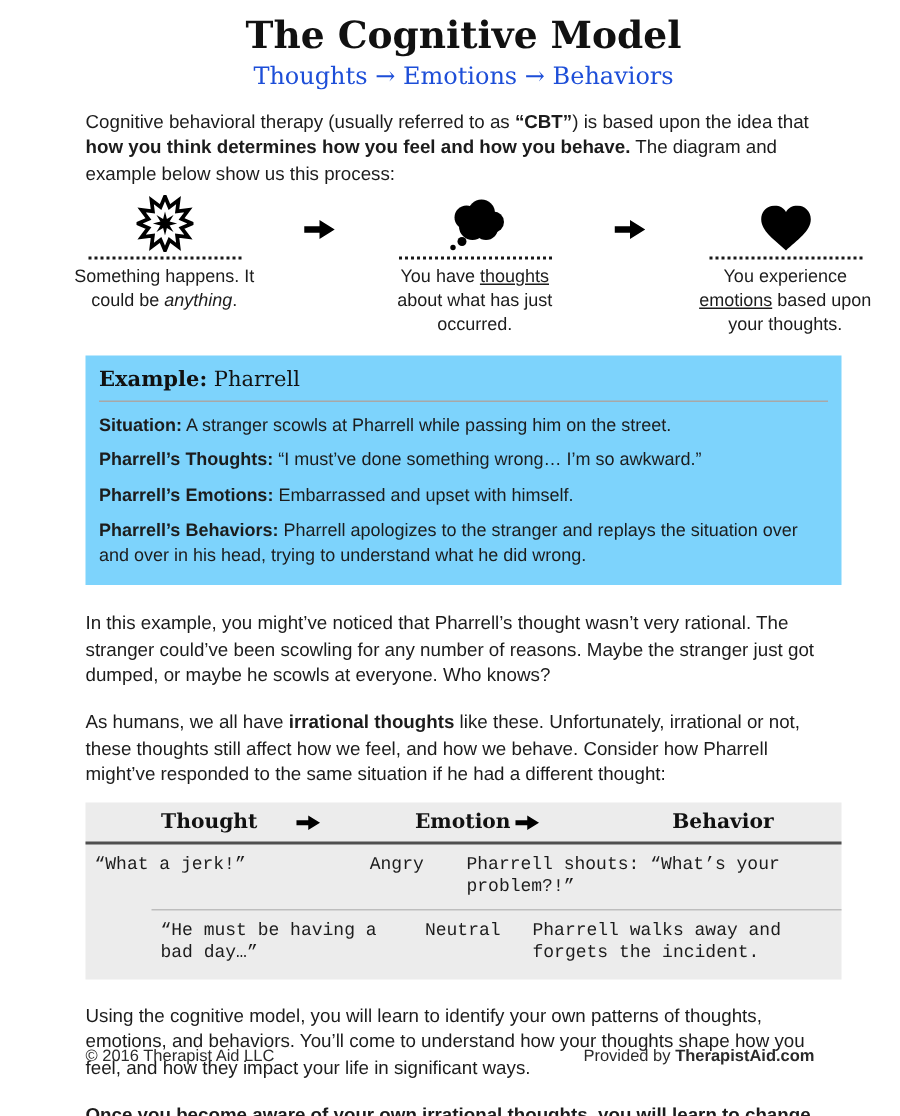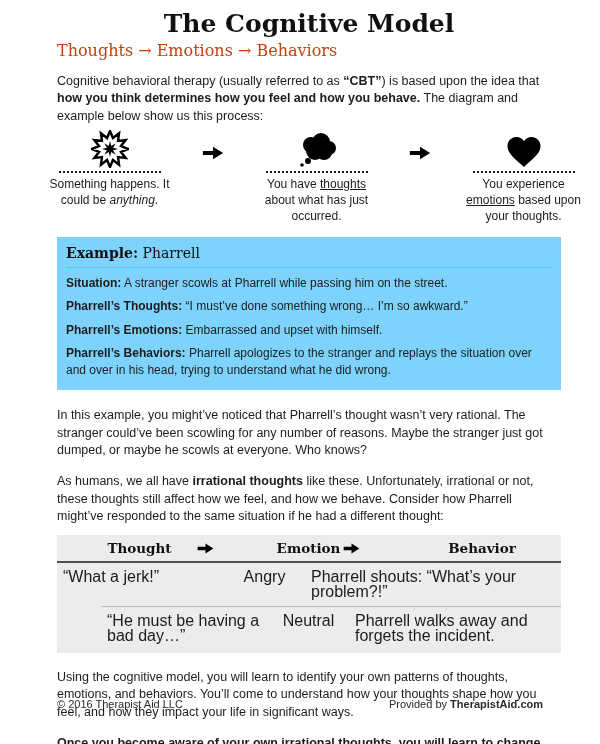--- a/index.html
+++ b/index.html
@@ -19,23 +19,23 @@
   .u{text-decoration:underline;}
 
   
   .title{
     margin:0;text-align:center;
     font-family:"DejaVu Serif",serif;
     font-weight:700;font-size:25px;line-height:1.1;
     color:#111;
   }
   .subtitle{
-    margin-top:3px;text-align:left;
+    margin-top:3px;text-align:center;
     font-family:"DejaVu Serif",serif;
-    font-size:16px;color:#c2410c;
+    font-size:16px;color:#1d4ed8;
   }
 
   
   .body-p{
     margin:13px 0 0 0;
     font-size:12.5px;line-height:17.6px;
   }
 
   
   .diagram{
@@ -79,22 +79,23 @@
     border-bottom:2px solid #4f4f4f;
     font-family:"DejaVu Serif",serif;font-weight:700;font-size:13.5px;color:#111;gap:44px;
   }
   .t-header .th{text-align:center;}
   .t-header .th-behavior{padding-left:8px;}
   .h-arrow{position:absolute;top:7px;line-height:0;}
   .h-arrow.a1{left:140px;}
   .h-arrow.a2{left:286px;}
   .t-row{
     display:grid;grid-template-columns:165px 85px 1fr;
-    font-size:16px;line-height:15px;
+    font-size:12px;line-height:15px;
     padding:6px 0 7px 0;
+    font-family:Liberation Mono, monospace;
   }
   .t-row + .t-row{border-top:1px solid #bdbdbd;margin-left:44px;}
   .td-thought{padding-left:6px;}
   .td-emotion{text-align:center;}
   .td-behavior{padding-left:4px;}
 
   
   .footer{
     position:absolute;left:57px;right:57px;bottom:34px;
     display:flex;justify-content:space-between;

